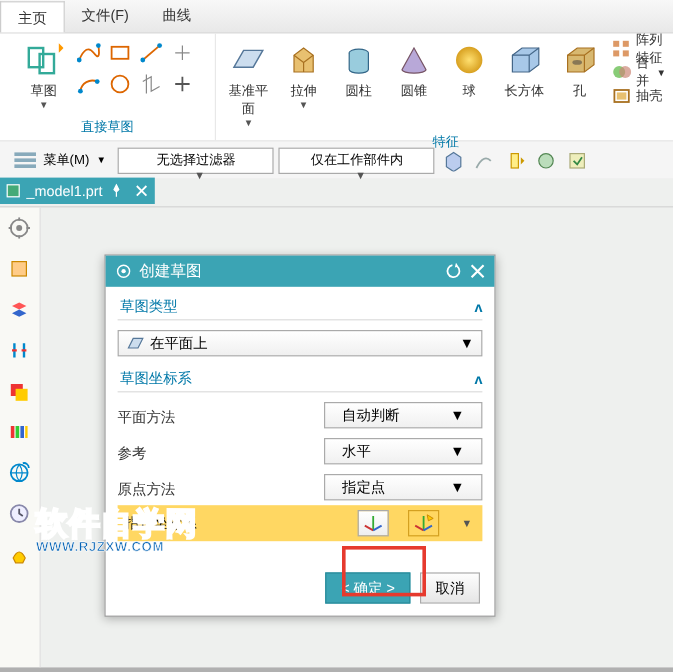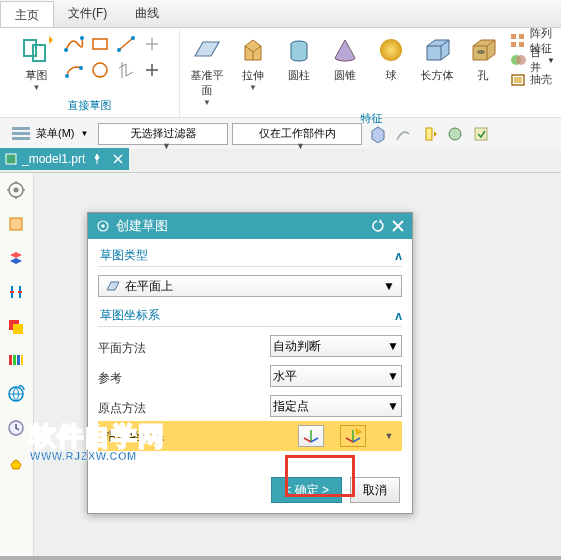--- a/index.html
+++ b/index.html
@@ -49,21 +49,21 @@
   .dialog-title .gear { margin-right: 6px; }
   .dialog-title .spacer { flex: 1; }
   .dialog-body { padding: 6px 10px 8px 10px; }
   .section { margin-bottom: 8px; }
   .section-hdr { display: flex; align-items: center; justify-content: space-between; color: #0078a8; font-size: 12px; padding: 2px 0 2px 2px; border-bottom: 1px solid #ddd; }
   .section-hdr .chev { color: #0078a8; font-weight: bold; }
   .field-row { display: flex; align-items: flex-end; height: 26px; gap: 6px; margin-top: 4px; }
   .field-label { flex: 1; color: #333; font-size: 12px; }
   .field-wide { flex: 1; background: linear-gradient(#fff,#f0f0f0); border: 1px solid #aaa; height: 22px; display: flex; align-items: center; padding: 0 6px; font-size: 12px; justify-content: space-between; }
   .field-wide .fw-icon { width: 16px; height: 16px; margin-right: 4px; }
-  .field-mid { width: 132px; background: linear-gradient(#fff,#f0f0f0); border: 1px solid #aaa; height: 22px; display: flex; align-items: center; padding: 0 2px; font-size: 12px; justify-content: space-between; gap: 24px; }
+  .field-mid { width: 132px; background: linear-gradient(#fff,#f0f0f0); border: 1px solid #aaa; height: 22px; display: flex; align-items: center; padding: 0 14px; font-size: 12px; justify-content: space-between; gap: 24px; }
   .yellow-row { background: #ffd762; padding: 4px 6px; display: flex; align-items: center; gap: 16px; margin-top: 4px; }
   .yellow-row .yr-label { flex: 1; font-size: 12px; }
   .yellow-btn { width: 26px; height: 22px; background: linear-gradient(#fff,#eee); border: 1px solid #aaa; display: flex; align-items: center; justify-content: center; }
   .dialog-footer { display: flex; justify-content: flex-end; gap: 8px; padding: 10px 12px; }
   .btn { height: 26px; padding: 0 12px; background: linear-gradient(#fdfdfd,#e6e6e6); border: 1px solid #aaa; font-size: 12px; display: flex; align-items: center; }
   .btn.primary { background: #3ba4b4; color: #fff; border-color: #2a8a99; }
   .red-highlight { position: absolute; border: 3px solid #e63a2e; left: 285px; top: 455px; width: 70px; height: 42px; pointer-events: none; }
   
   
   .watermark { position: absolute; left: 30px; top: 419px; font-family: "SimHei", sans-serif; pointer-events: none; }

